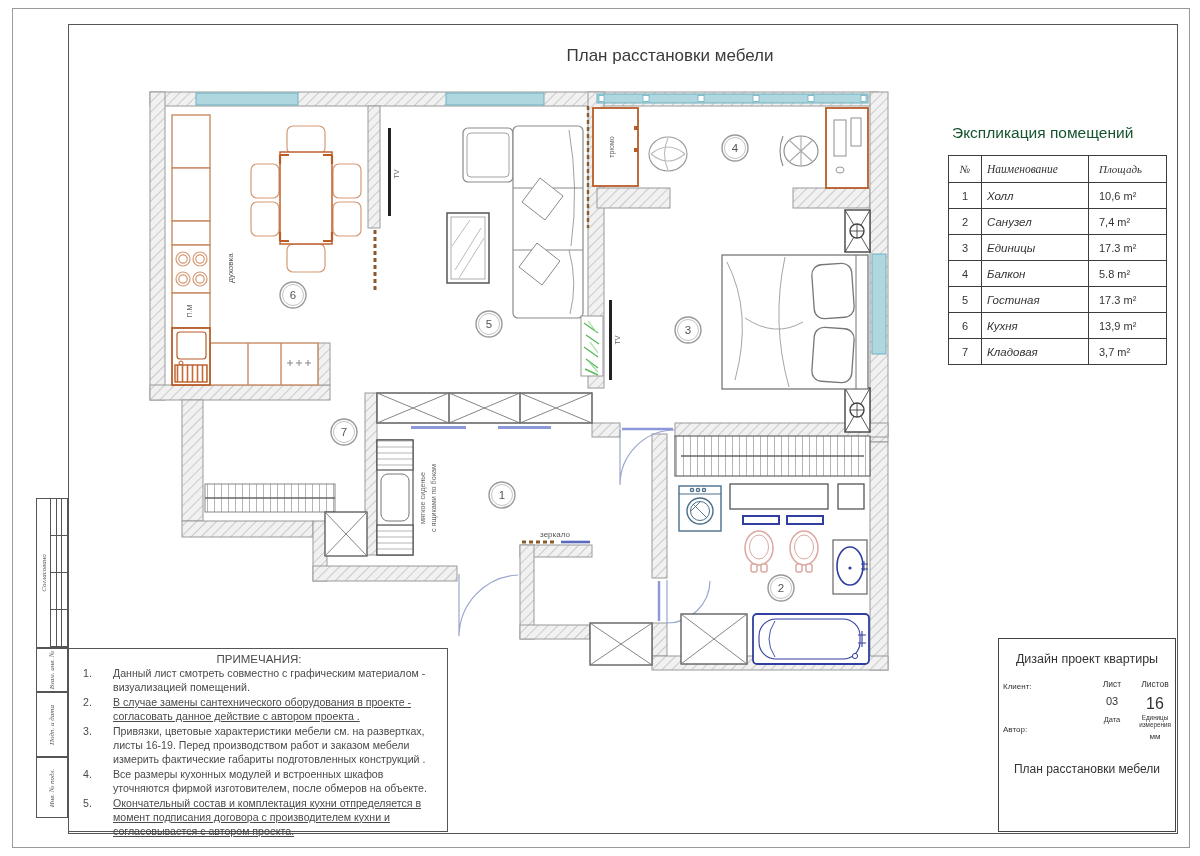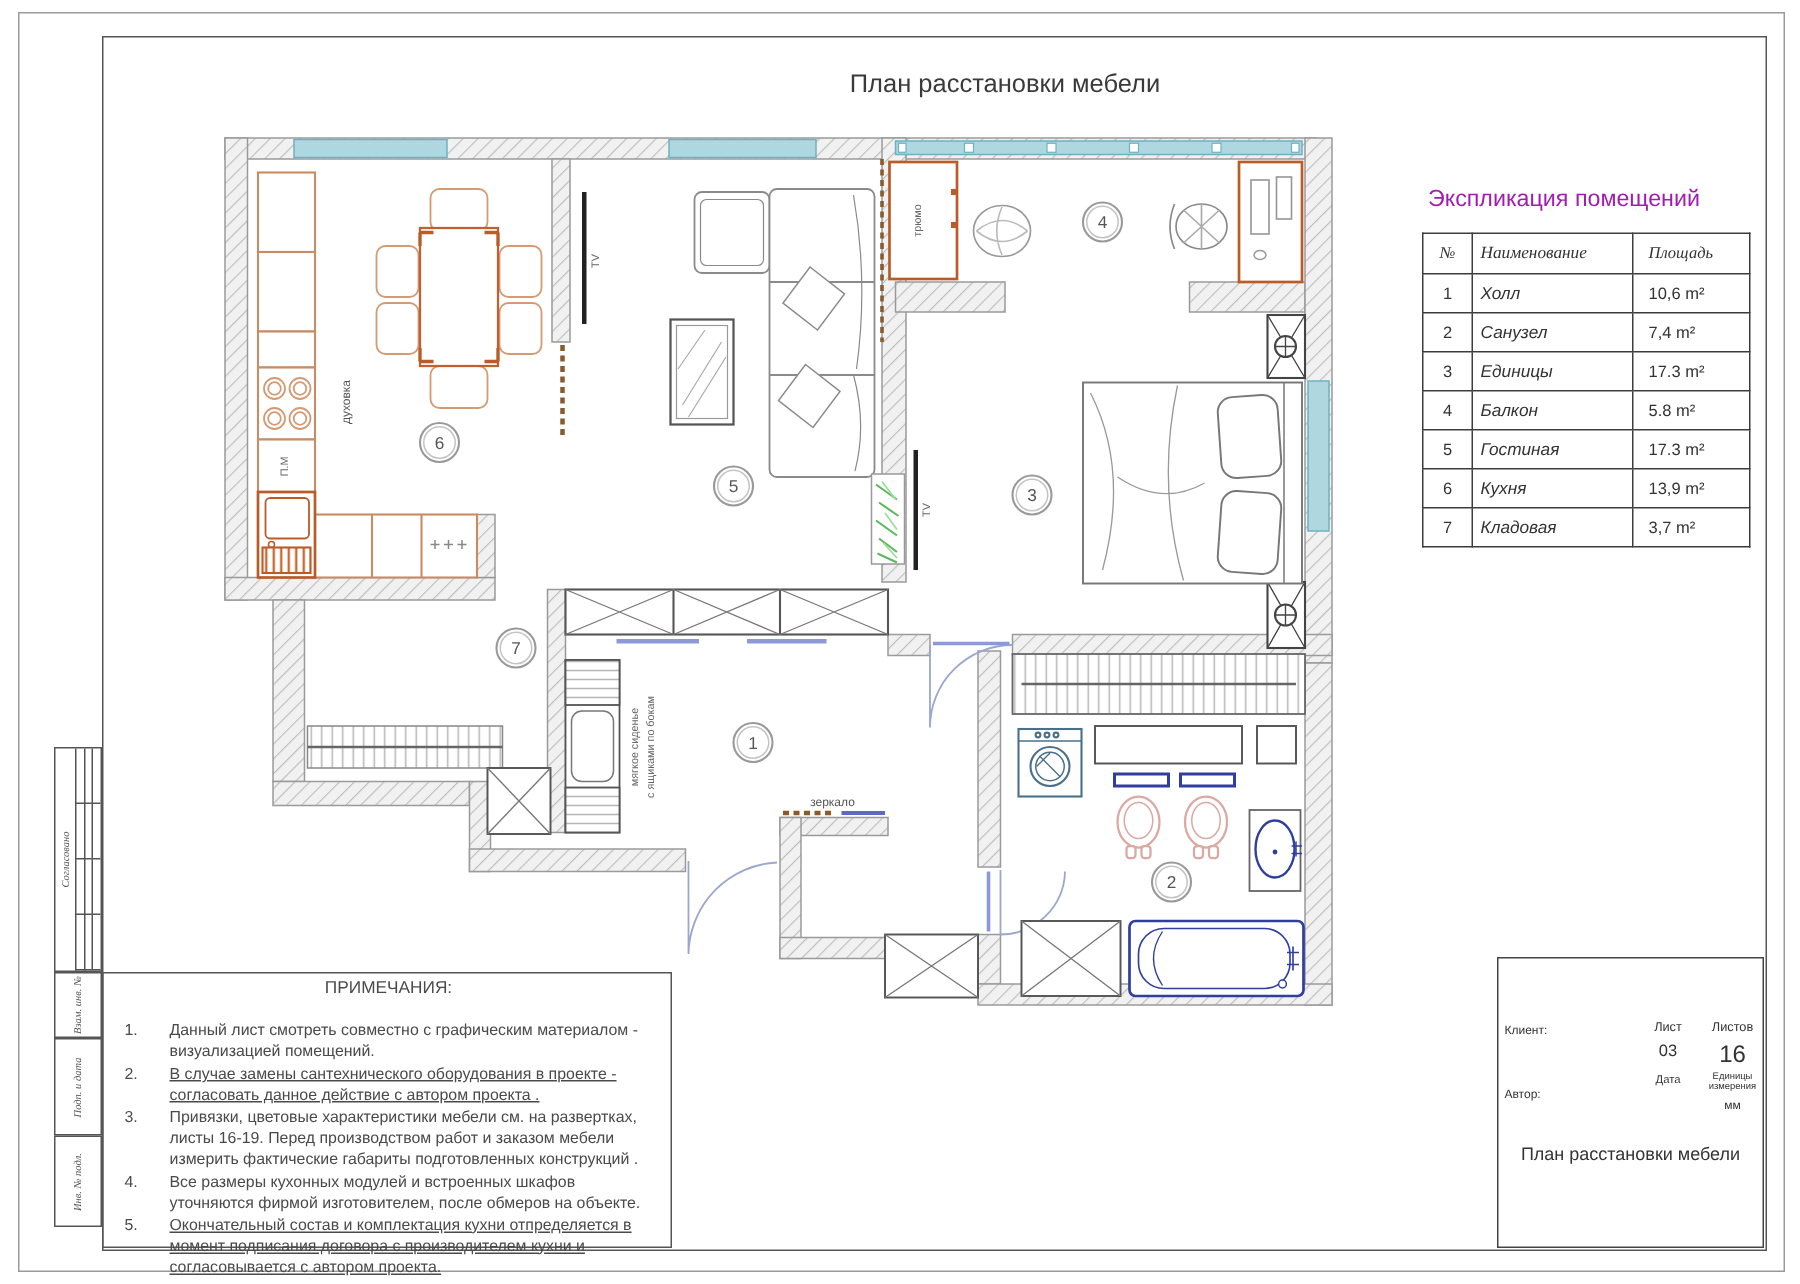--- a/index.html
+++ b/index.html
@@ -17,32 +17,32 @@
   .stamp-top .vtxt{left:7px;}
   .stamp-grid{position:absolute;left:13px;top:0;right:0;bottom:0;display:grid;
        grid-template-columns:repeat(3,1fr);grid-template-rows:repeat(4,1fr);}
   .stamp-grid div{border-left:1px solid #555;border-bottom:1px solid #555;}
   .stamp-vzam{top:648px;height:44px;}
   .stamp-podp{top:692px;height:65px;}
   .stamp-inv{top:757px;height:61px;}
   
   .page-title{left:420px;top:46px;width:500px;text-align:center;font-size:17px;color:#3a3a3a;}
   
-  .expl-title{left:952px;top:124px;font-size:15.5px;color:#a21caf;}
+  .expl-title{left:952px;top:124px;font-size:15.5px;color:#14532d;}
   table.expl{position:absolute;left:948px;top:155px;border-collapse:collapse;}
   table.expl td{border:1.4px solid #3c3c3c;font-size:11px;color:#333;height:23px;padding:1px 5px;}
   table.expl tr.hdr td{height:24px;}
   table.expl td.c-num{width:22px;text-align:center;}
   table.expl td.c-name{width:96px;font-family:Liberation Sans, sans-serif;font-style:italic;font-size:11.5px;}
   table.expl td.c-area{width:62px;padding-left:10px;}
   table.expl tr.hdr td{font-family:"Liberation Serif",serif;font-style:italic;}
   
   .notes{left:68px;top:648px;width:380px;height:184px;border:1.3px solid #555;box-sizing:border-box;
          padding:4px 6px 0 8px;}
-  .notes-title{text-align:center;font-size:11.5px;color:#4a4a4a;margin-bottom:16px;}
+  .notes-title{text-align:center;font-size:11.5px;color:#4a4a4a;margin-bottom:2px;}
   .note-row{display:flex;font-size:10.6px;line-height:1.32;color:#4a4a4a;margin-bottom:1px;}
   .note-num{width:30px;flex:none;padding-left:6px;}
   .note-text{width:330px;}
   .u{text-decoration:underline;}
   
   .tb{left:998px;top:638px;width:178px;height:194px;border:1.5px solid #444;box-sizing:border-box;}
   .tb .cell{position:absolute;box-sizing:border-box;border:0 solid #444;color:#333;}
   .tb-project{left:0;top:0;width:100%;height:40px;border-bottom-width:1px;
       display:flex;align-items:center;justify-content:center;font-size:12.5px;}
   .tb-client{left:0;top:40px;width:92px;height:34px;border-right-width:1px;border-bottom-width:1px;
@@ -174,20 +174,21 @@
       <div class="note-num">4.</div>
       <div class="note-text">Все размеры кухонных модулей и встроенных шкафов уточняются фирмой изготовителем, после обмеров на объекте.</div>
     </div>
   <div class="note-row">
       <div class="note-num">5.</div>
       <div class="note-text u">Окончательный состав и комплектация кухни отпределяется в момент подписания договора с производителем кухни и согласовывается с автором проекта.</div>
     </div>
 </div>
 
 <div class="abs tb">
+  <div class="cell tb-project">Дизайн проект квартиры</div>
   <div class="cell tb-client">Клиент:</div>
   <div class="cell tb-sheet-h">Лист</div>
   <div class="cell tb-sheets-h">Листов</div>
   <div class="cell tb-sheet-v">03</div>
   <div class="cell tb-sheets-v">16</div>
   <div class="cell tb-author">Автор:</div>
   <div class="cell tb-date-h">Дата</div>
   <div class="cell tb-units-h">Единицы измерения</div>
   <div class="cell tb-date-v"></div>
   <div class="cell tb-units-v">мм</div>

